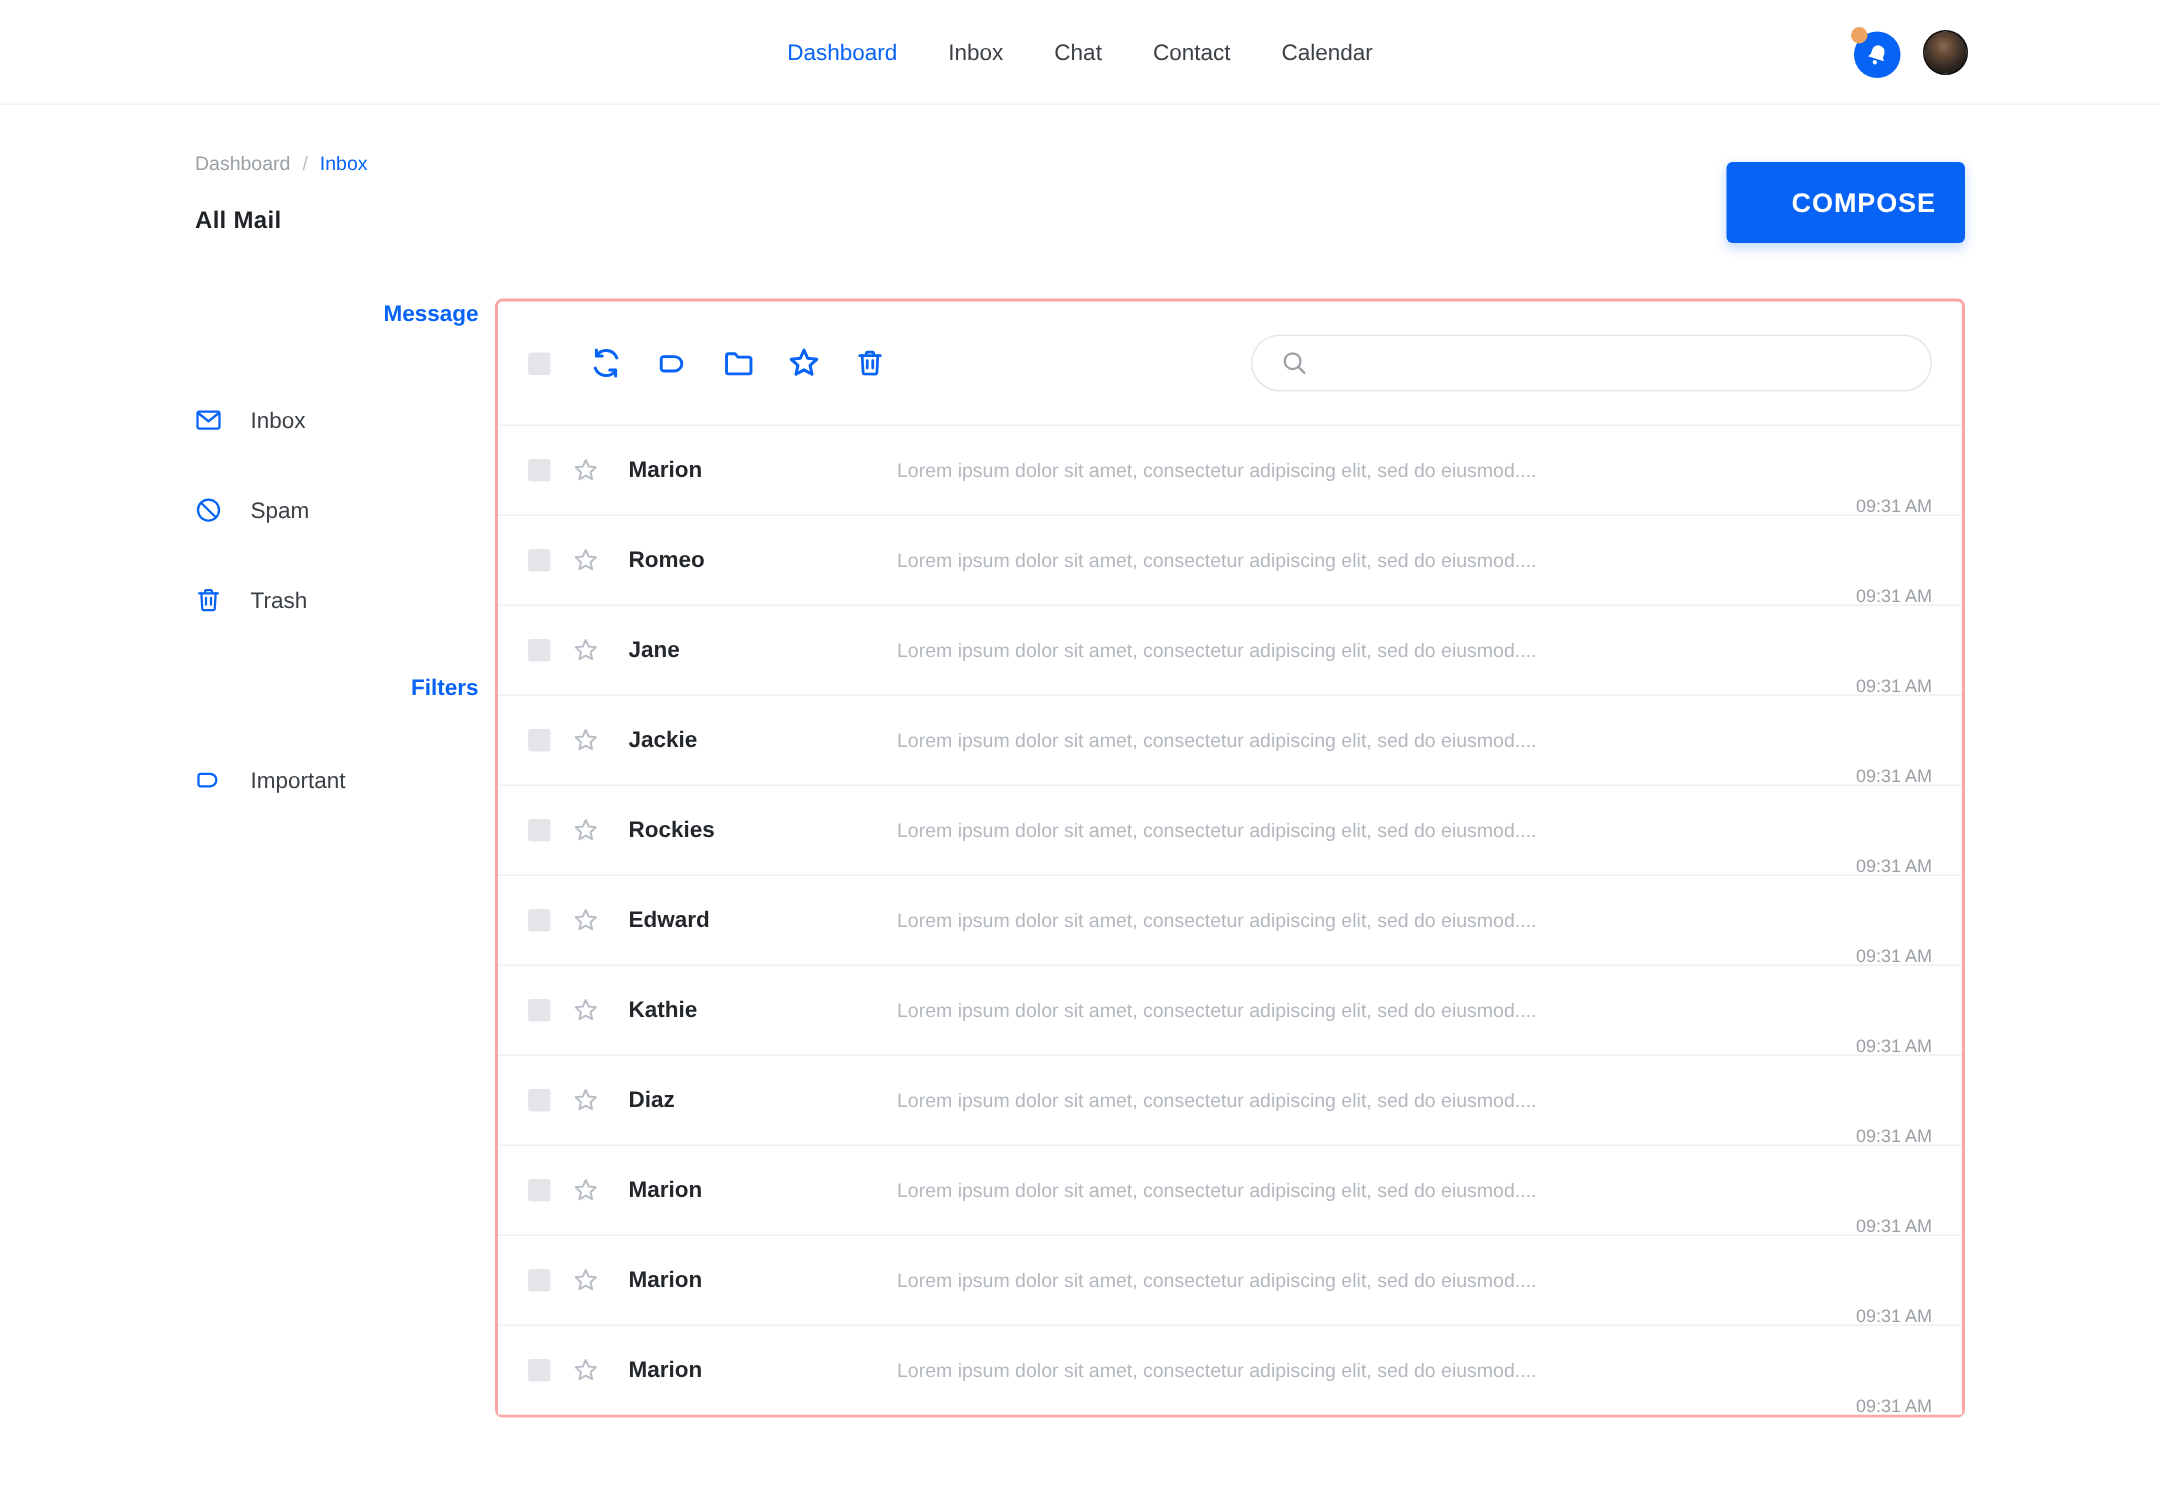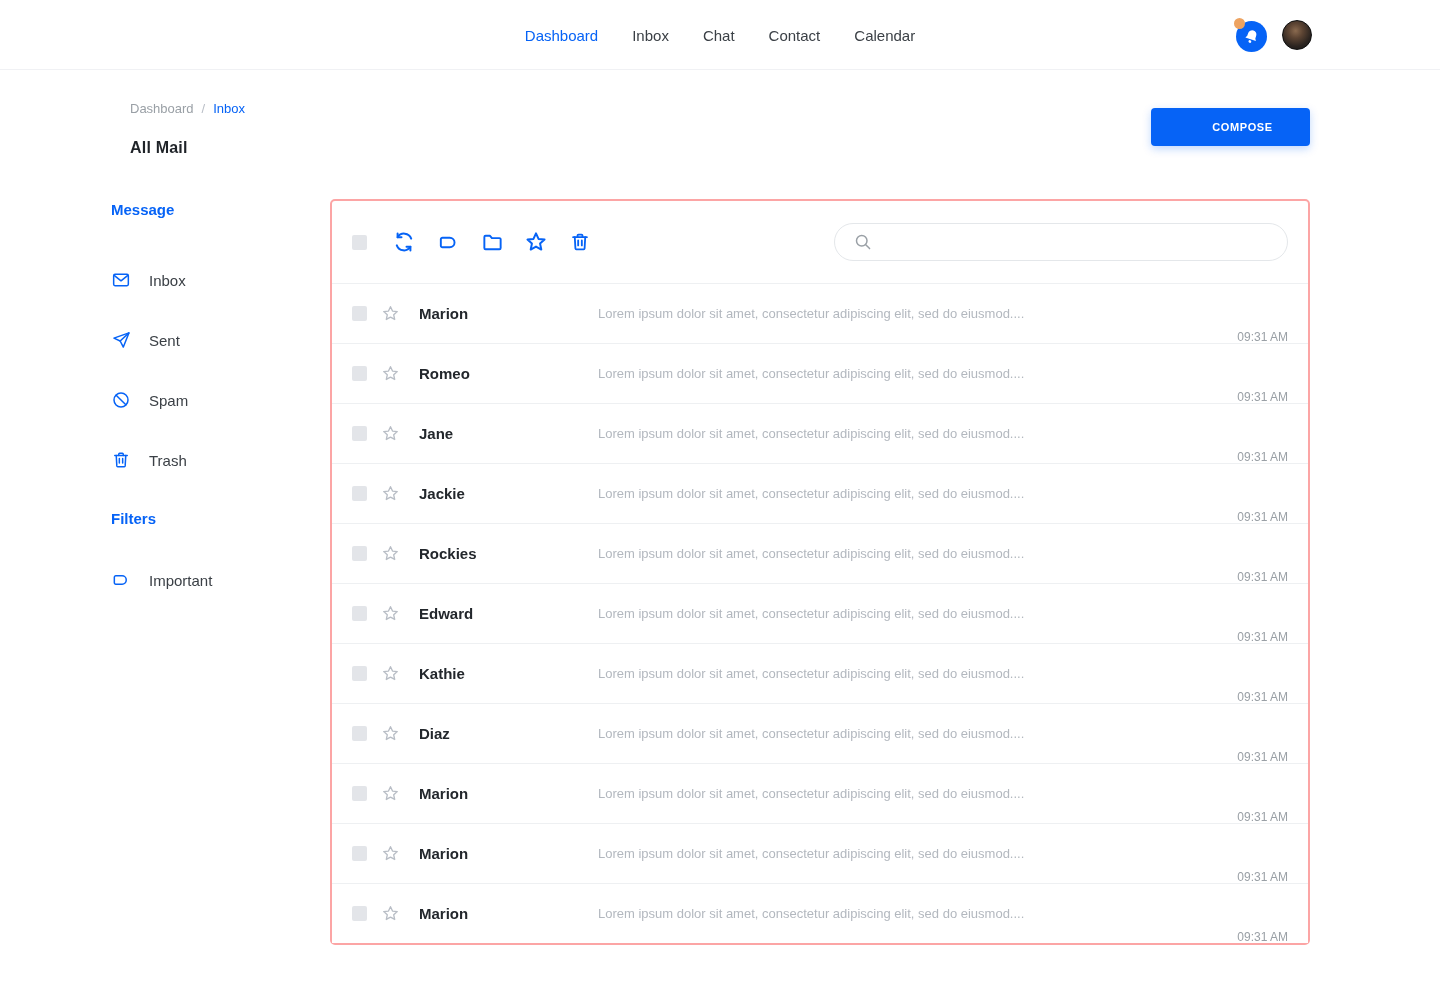--- a/index.html
+++ b/index.html
@@ -21,26 +21,26 @@
     background:radial-gradient(circle at 45% 35%, #8a6a4f 0%, #5c4433 30%, #2b2420 65%, #121212 100%);
     border:1px solid #0e0e0e; }
 
   
   .page-head { position:absolute; left:130px; top:101px; }
   .breadcrumb { display:flex; align-items:center; gap:8px; font-size:13px; }
   .crumb-parent { color:#9aa0a6; cursor:pointer; }
   .crumb-sep { color:#b9bec6; }
   .crumb-current { color:#0663f6; font-weight:500; cursor:pointer; }
   .page-title { margin-top:23px; font-size:16px; font-weight:700; color:#1f2328; letter-spacing:.2px; }
-  .compose-btn { position:absolute; left:1151px; top:108px; width:159px; height:38px; background:#0663f6; color:#fff;
-    font-family:"Liberation Sans", sans-serif; font-size:11px; font-weight:700; letter-spacing:.6px; border:none; border-radius:4px;
+  .compose-btn { position:absolute; left:1151px; top:108px; width:159px; height:54px; background:#0663f6; color:#fff;
+    font-family:"Liberation Sans", sans-serif; font-size:18px; font-weight:700; letter-spacing:.6px; border:none; border-radius:4px;
     cursor:pointer; box-shadow:0 3px 8px rgba(6,99,246,.25);padding-left:24px; }
 
   
-  .sidebar { position:absolute; left:111px; top:199px; width:190px; }
+  .sidebar { position:absolute; left:129px; top:199px; width:190px;text-align:right; }
   .side-title { font-size:15px; font-weight:700; color:#0663f6; height:22px; line-height:22px; }
   .side-title.filters { margin-top:18px; }
   .side-list { margin-top:29px; }
   .side-list.filters-list { margin-top:20px; }
   .side-item { height:60px; display:flex; align-items:center; cursor:pointer; }
   .side-item .icon { width:20px; height:20px; color:#0663f6; display:flex; align-items:center; justify-content:center; }
   .side-item .lbl { margin-left:18px; font-size:15px; color:#3b4046; }
 
   
   .panel { position:absolute; left:330px; top:199px; width:980px; border:2px solid #fca5a5; border-radius:5px; background:#fff; }
@@ -105,29 +105,20 @@
         <span class="icon">
           <svg width="20" height="20" viewBox="0 0 24 24" fill="none" stroke="currentColor" stroke-width="1.8" stroke-linecap="round" stroke-linejoin="round">
             <rect x="3.2" y="5.2" width="17.6" height="13.6" rx="1.6"></rect>
               <path d="M4.2 6.8 12 13l7.8-6.2"></path>
           </svg>
         </span>
         <span class="lbl">Inbox</span>
       </div>
       <div class="side-item">
         <span class="icon">
-          <svg width="20" height="20" viewBox="0 0 24 24" fill="none" stroke="currentColor" stroke-width="1.8" stroke-linecap="round" stroke-linejoin="round">
-            <path d="M21.5 3.5 11 13.2"></path>
-              <path d="M21.5 3.5 14.8 20.5l-3.8-7.3-7.5-3.4z"></path>
-          </svg>
-        </span>
-        <span class="lbl">Sent</span>
-      </div>
-      <div class="side-item">
-        <span class="icon">
           <svg width="20" height="20" viewBox="0 0 24 24" fill="none" stroke="currentColor" stroke-width="1.8" stroke-linecap="round">
             <circle cx="12" cy="12" r="8.4"></circle>
               <path d="m6.2 6.4 11.6 11.4"></path>
           </svg>
         </span>
         <span class="lbl">Spam</span>
       </div>
       <div class="side-item">
         <span class="icon">
           <svg width="20" height="20" viewBox="0 0 24 24" fill="none" stroke="currentColor" stroke-width="1.8" stroke-linecap="round" stroke-linejoin="round">

